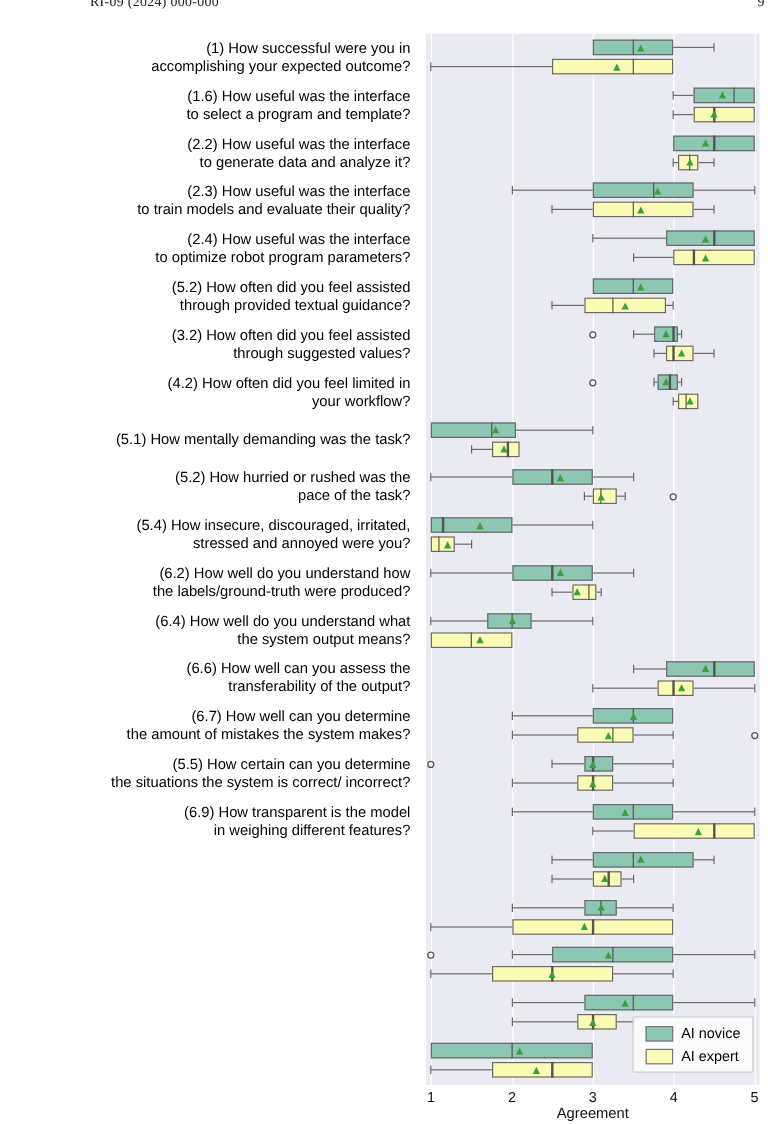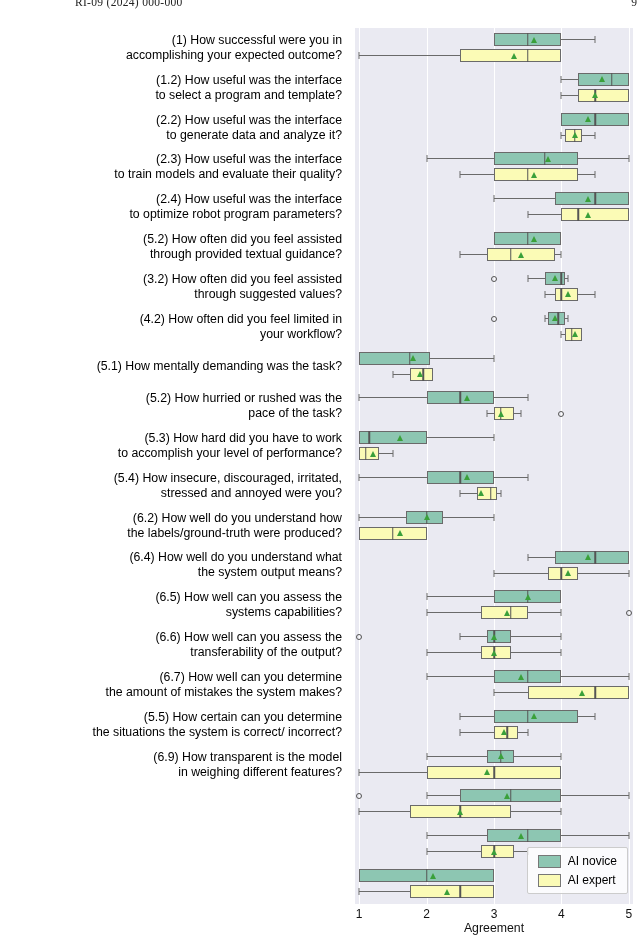--- a/index.html
+++ b/index.html
@@ -56,47 +56,43 @@
 <div class="figure">
 
   <div class="running-head">
     <div class="rh-left">RI-09 (2024) 000-000</div>
     <div class="rh-right">9</div>
   </div>
 
   <div id="row-labels" class="labels">
       <div class="row-label">(1) How successful were you in
 accomplishing your expected outcome?</div>
-      <div class="row-label">(1.2) How useful was the interface
+      <div class="row-label">(1.6) How useful was the interface
 to select a program and template?</div>
       <div class="row-label">(2.2) How useful was the interface
 to generate data and analyze it?</div>
       <div class="row-label">(2.3) How useful was the interface
 to train models and evaluate their quality?</div>
       <div class="row-label">(2.4) How useful was the interface
 to optimize robot program parameters?</div>
       <div class="row-label">(5.2) How often did you feel assisted
 through provided textual guidance?</div>
       <div class="row-label">(3.2) How often did you feel assisted
 through suggested values?</div>
       <div class="row-label">(4.2) How often did you feel limited in
 your workflow?</div>
       <div class="row-label">(5.1) How mentally demanding was the task?</div>
       <div class="row-label">(5.2) How hurried or rushed was the
 pace of the task?</div>
-      <div class="row-label">(5.3) How hard did you have to work
-to accomplish your level of performance?</div>
       <div class="row-label">(5.4) How insecure, discouraged, irritated,
 stressed and annoyed were you?</div>
       <div class="row-label">(6.2) How well do you understand how
 the labels/ground-truth were produced?</div>
       <div class="row-label">(6.4) How well do you understand what
 the system output means?</div>
-      <div class="row-label">(6.5) How well can you assess the
-systems capabilities?</div>
       <div class="row-label">(6.6) How well can you assess the
 transferability of the output?</div>
       <div class="row-label">(6.7) How well can you determine
 the amount of mistakes the system makes?</div>
       <div class="row-label">(5.5) How certain can you determine
 the situations the system is correct/ incorrect?</div>
       <div class="row-label">(6.9) How transparent is the model
 in weighing different features?</div>
     </div>
 

